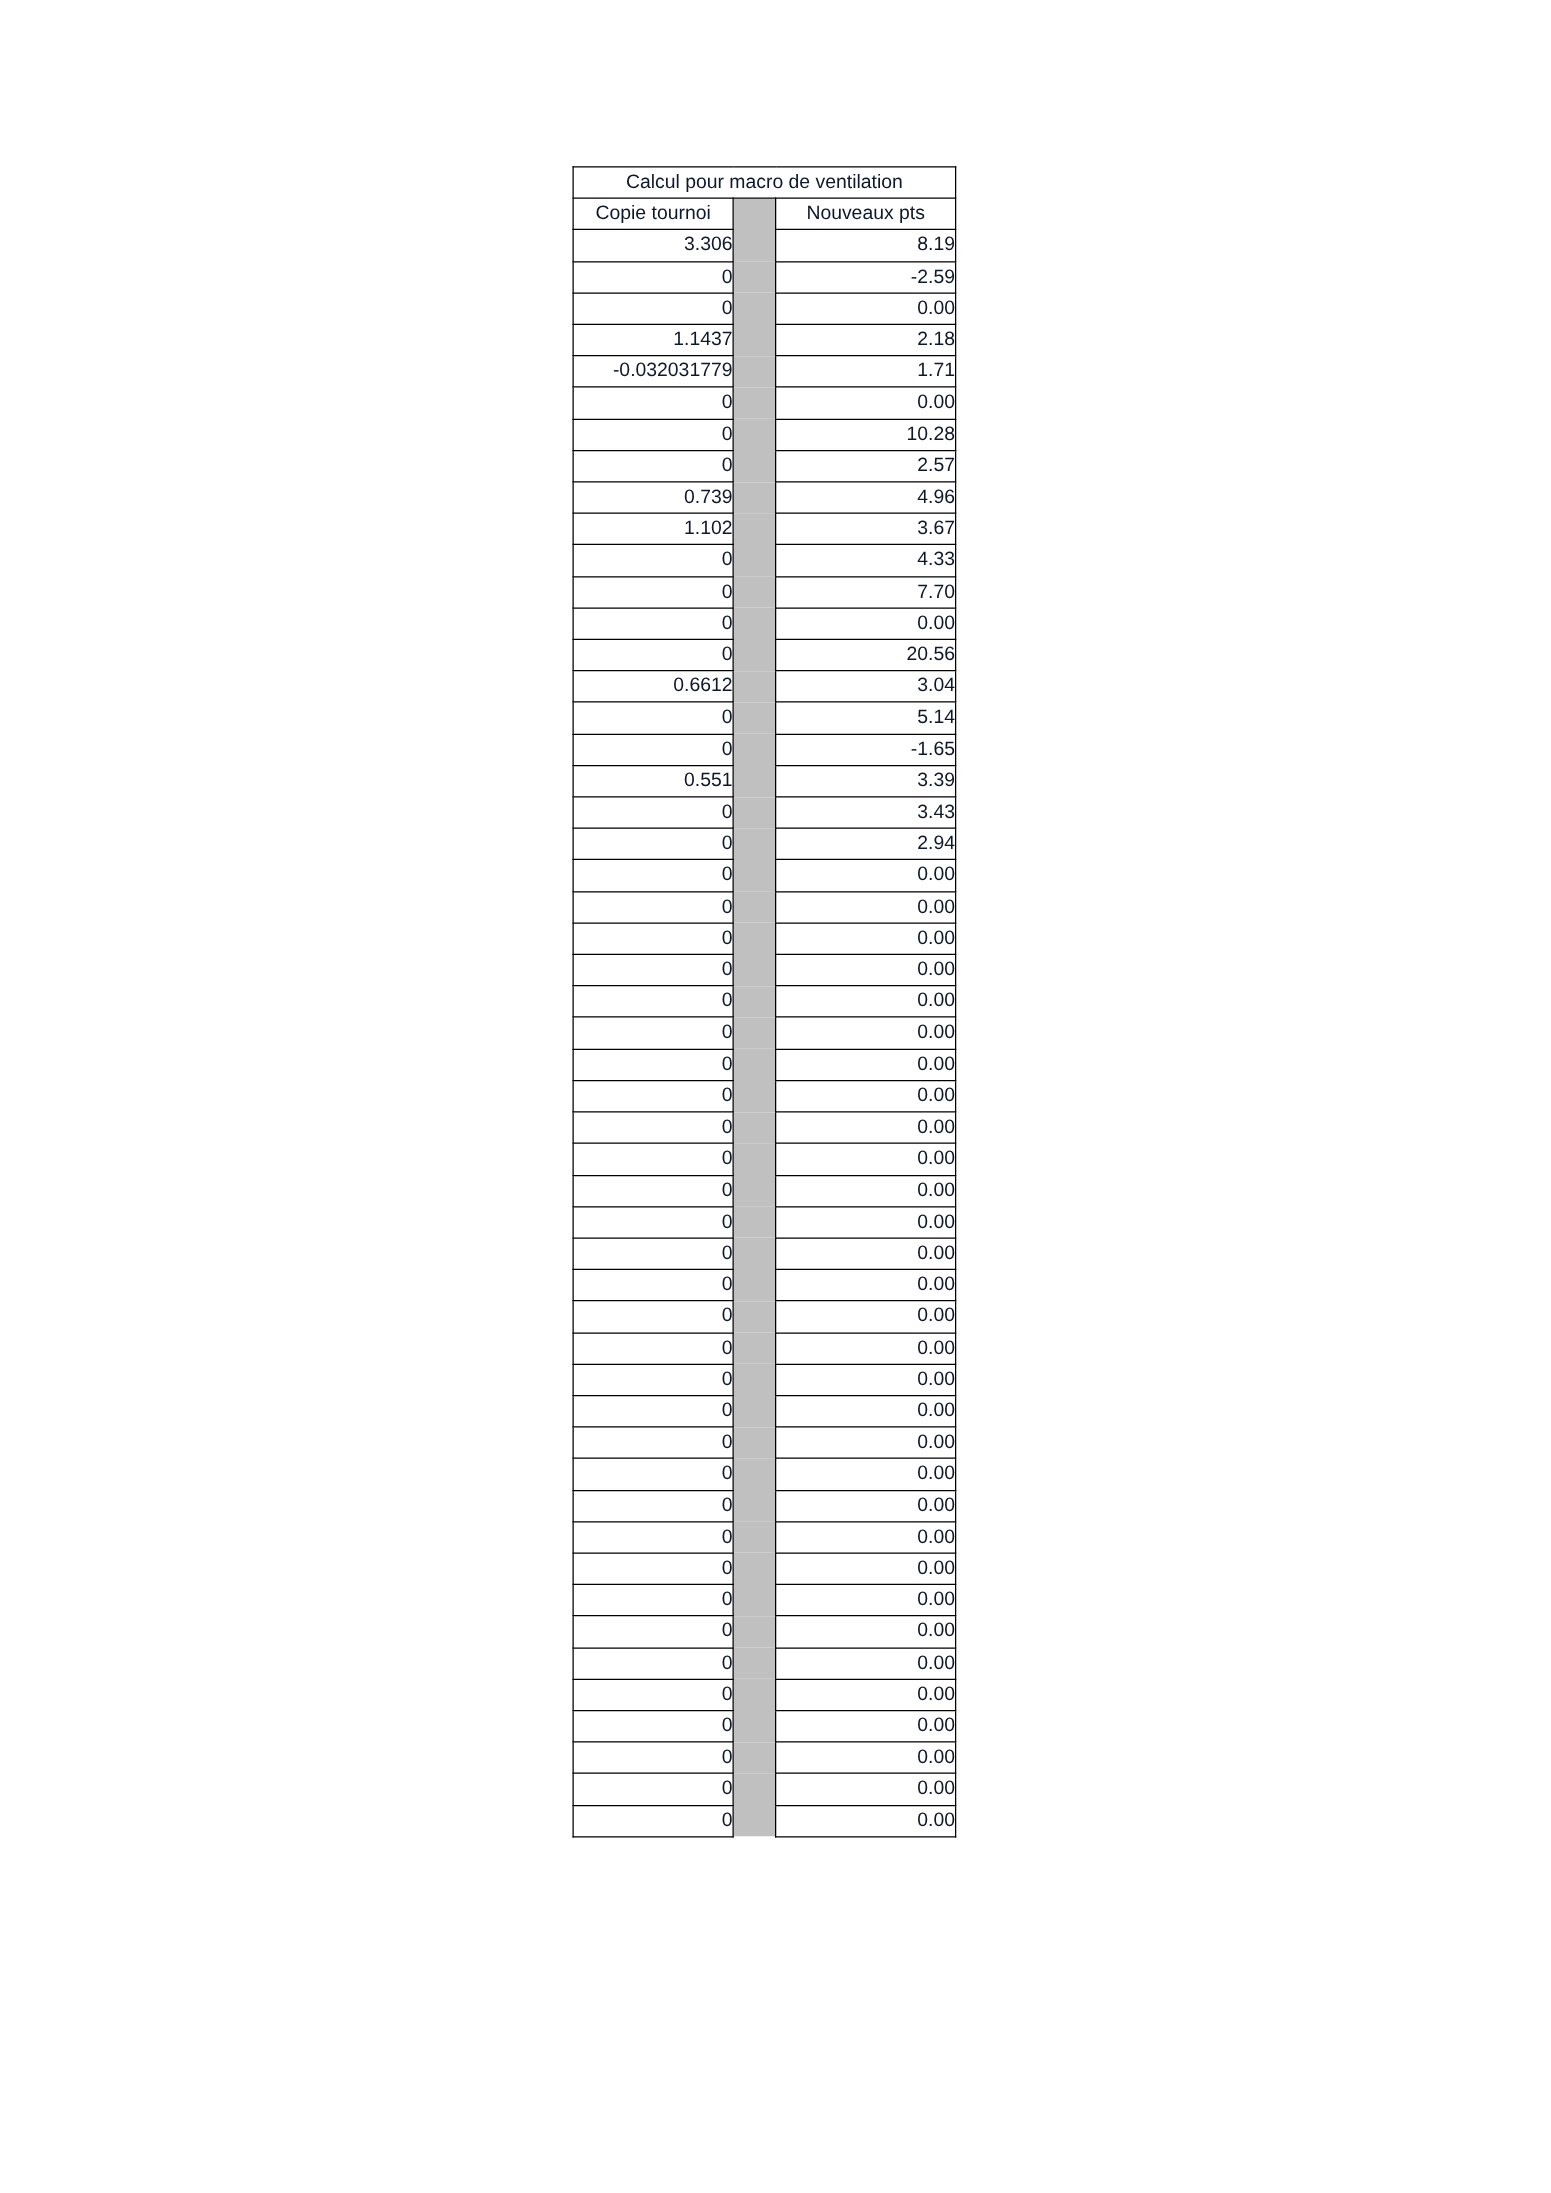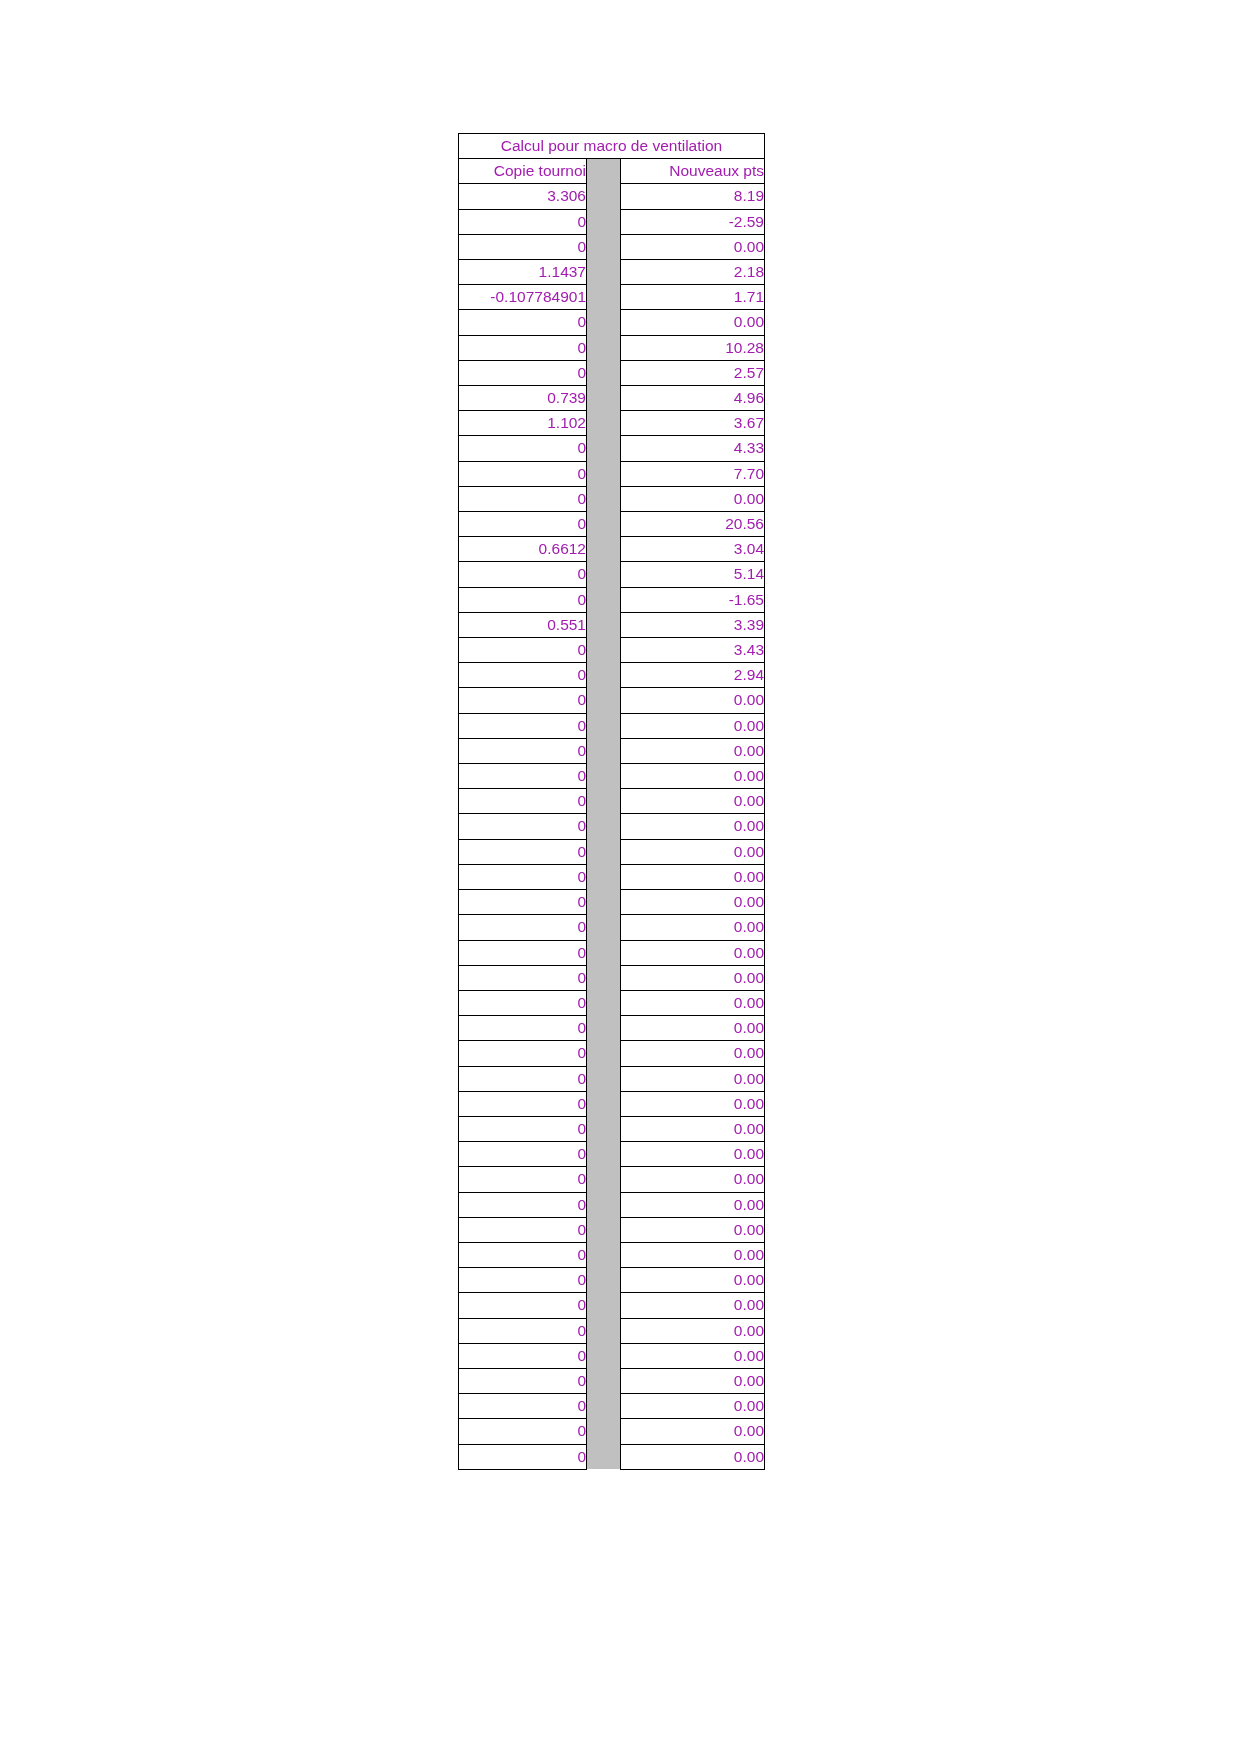--- a/index.html
+++ b/index.html
@@ -20,21 +20,21 @@
     left: 458px;
     top: 133px;
     width: 306px;
   }
 
   table.sheet {
     border-collapse: collapse;
     table-layout: fixed;
     width: 306px;
     font-size: 15.5px;
-    color: #a21caf;
+    color: #0f172a;
   }
 
   table.sheet td {
     padding: 0;
     height: 24.2px;
     line-height: 24.2px;
     vertical-align: middle;
     box-sizing: border-box;
   }
 
@@ -51,21 +51,21 @@
   .title-cell {
     border: 1.6px solid #000000;
     background: #ffffff;
     text-align: center;
     padding: 0 4px;
     height: 28px;
     line-height: 28px;
   }
 
   .hdr {
-    text-align: right;
+    text-align: center;
     padding: 0 5px;
   }
 
   .num {
     text-align: right;
     padding-right: 4px;
   }
 
   .gap-cell {
     background: #c0c0c0;
@@ -105,21 +105,21 @@
           <td class="cell-box num">0</td>
           <td class="gap-cell"></td>
           <td class="cell-box num">0.00</td>
         </tr>
         <tr>
           <td class="cell-box num">1.1437</td>
           <td class="gap-cell"></td>
           <td class="cell-box num">2.18</td>
         </tr>
         <tr>
-          <td class="cell-box num">-0.107784901</td>
+          <td class="cell-box num">-0.032031779</td>
           <td class="gap-cell"></td>
           <td class="cell-box num">1.71</td>
         </tr>
         <tr>
           <td class="cell-box num">0</td>
           <td class="gap-cell"></td>
           <td class="cell-box num">0.00</td>
         </tr>
         <tr>
           <td class="cell-box num">0</td>

